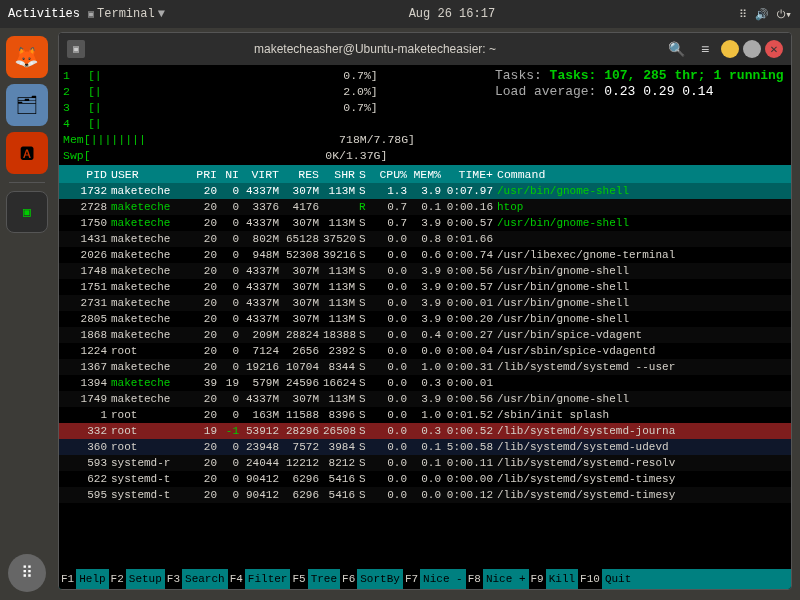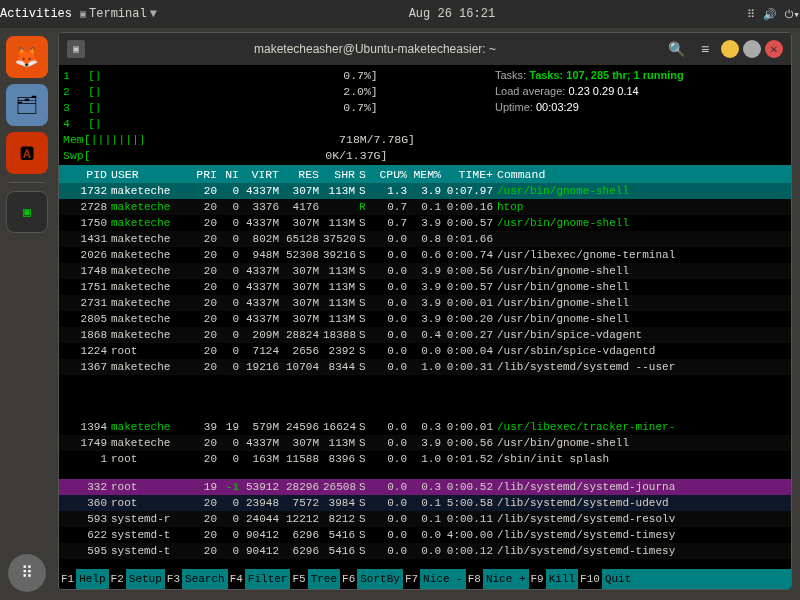--- a/index.html
+++ b/index.html
@@ -11,21 +11,21 @@
       overflow: hidden;
     }
 
     
     .top-bar {
       height: 28px;
       background: #2c2c2c;
       display: flex;
       align-items: center;
       justify-content: space-between;
-      padding: 0 0;
+      padding: 0 8px;
       color: #d4d0c8;
       font-size: 12px;
     }
     .top-bar-left { display: flex; align-items: center; gap: 8px; }
     .top-bar-center { font-size: 12px; }
     .top-bar-right { display: flex; align-items: center; gap: 8px; font-size: 11px; }
 
     
     .taskbar {
       position: absolute;
@@ -141,22 +141,22 @@
       display: flex;
       padding: 2px 4px;
       gap: 0;
     }
     .stats-left {
       flex: 1;
       font-family: 'Courier New', monospace;
     }
     .stats-right {
       width: 300px;
-      font-family: Liberation Sans, sans-serif;
-      font-size: 11px;
+      font-family: Liberation Mono, monospace;
+      font-size: 13px;
     }
     .stat-row {
       display: flex;
       align-items: center;
       height: 16px;
       white-space: nowrap;
     }
     .stat-label { color: #00aa00; min-width: 40px; }
 
     
@@ -260,21 +260,21 @@
 
 <div class="top-bar">
   <div class="top-bar-left">
     <span style="color:#fff; cursor:pointer;">Activities</span>
     <span style="display:flex;align-items:center;gap:3px;">
       <span style="color:#aaa; font-size:10px;">▣</span>
       <span style="color:#d4d0c8;">Terminal</span>
       <span style="color:#aaa;">▼</span>
     </span>
   </div>
-  <div class="top-bar-center">Aug 26  16:21</div>
+  <div class="top-bar-center">Aug 26  16:17</div>
   <div class="top-bar-right">
     <span style="cursor:pointer;">⠿</span>
     <span style="cursor:pointer;">🔊</span>
     <span style="cursor:pointer;">⏻▾</span>
   </div>
 </div>
 
 <div class="taskbar">
   <div class="taskbar-icon firefox">🦊</div>
   <div class="taskbar-icon files" style="font-size:18px;">🗂</div>
@@ -340,24 +340,20 @@
         </div>
       </div>
       <div class="stats-right" style="padding-left:8px;">
         <div class="stat-row">
           <span style="color:#aaa;">Tasks:&nbsp;</span>
           <span style="color:#00cc00; font-weight:bold;">Tasks: 107, 285 thr; 1 running</span>
         </div>
         <div class="stat-row">
           <span style="color:#aaa;">Load average:&nbsp;</span>
           <span style="color:#fff;">0.23 0.29 0.14</span>
-        </div>
-        <div class="stat-row">
-          <span style="color:#aaa;">Uptime:&nbsp;</span>
-          <span style="color:#fff;">00:03:29</span>
         </div>
       </div>
     </div>
 
     <div class="process-table">
 
       <div class="table-header">
         <span class="col-pid">PID</span>
         <span class="col-user">USER</span>
         <span class="col-pri">PRI</span>
@@ -533,33 +529,32 @@
     <span class="col-ni" style="color:inherit">0</span>
     <span class="col-virt">19216</span>
     <span class="col-res">10704</span>
     <span class="col-shr">8344</span>
     <span class="col-s" style="color:inherit">S</span>
     <span class="col-cpu">0.0</span>
     <span class="col-mem">1.0</span>
     <span class="col-time">0:00.31</span>
     <span class="col-cmd" style="color:#d4d0c8">/lib/systemd/systemd --user</span>
   </div>
-          <div class="process-row" style="background: rgb(0, 0, 0); margin-top: 44px;">
+          <div class="process-row" style="background: rgb(0, 0, 0);">
     <span class="col-pid" style="color:#d4d0c8">1394</span>
     <span class="col-user" style="color:#00cc00">maketeche</span>
     <span class="col-pri">39</span>
     <span class="col-ni" style="color:inherit">19</span>
     <span class="col-virt">579M</span>
     <span class="col-res">24596</span>
     <span class="col-shr">16624</span>
     <span class="col-s" style="color:inherit">S</span>
     <span class="col-cpu">0.0</span>
     <span class="col-mem">0.3</span>
     <span class="col-time">0:00.01</span>
-    <span class="col-cmd" style="color:#00cc00">/usr/libexec/tracker-miner-</span>
   </div>
           <div class="process-row" style="background: rgb(10, 10, 10);">
     <span class="col-pid" style="color:#d4d0c8">1749</span>
     <span class="col-user" style="color:#d4d0c8">maketeche</span>
     <span class="col-pri">20</span>
     <span class="col-ni" style="color:inherit">0</span>
     <span class="col-virt">4337M</span>
     <span class="col-res">307M</span>
     <span class="col-shr">113M</span>
     <span class="col-s" style="color:inherit">S</span>
@@ -575,21 +570,21 @@
     <span class="col-ni" style="color:inherit">0</span>
     <span class="col-virt">163M</span>
     <span class="col-res">11588</span>
     <span class="col-shr">8396</span>
     <span class="col-s" style="color:inherit">S</span>
     <span class="col-cpu">0.0</span>
     <span class="col-mem">1.0</span>
     <span class="col-time">0:01.52</span>
     <span class="col-cmd" style="color:#d4d0c8">/sbin/init splash</span>
   </div>
-          <div class="process-row" style="background: #701a75; margin-top: 12px;">
+          <div class="process-row" style="background: #7f1d1d;">
     <span class="col-pid" style="color:#d4d0c8">332</span>
     <span class="col-user" style="color:#d4d0c8">root</span>
     <span class="col-pri">19</span>
     <span class="col-ni" style="color:#00cc00">-1</span>
     <span class="col-virt">53912</span>
     <span class="col-res">28296</span>
     <span class="col-shr">26508</span>
     <span class="col-s" style="color:inherit">S</span>
     <span class="col-cpu">0.0</span>
     <span class="col-mem">0.3</span>
@@ -628,21 +623,21 @@
     <span class="col-pid" style="color:#d4d0c8">622</span>
     <span class="col-user" style="color:#d4d0c8">systemd-t</span>
     <span class="col-pri">20</span>
     <span class="col-ni" style="color:inherit">0</span>
     <span class="col-virt">90412</span>
     <span class="col-res">6296</span>
     <span class="col-shr">5416</span>
     <span class="col-s" style="color:inherit">S</span>
     <span class="col-cpu">0.0</span>
     <span class="col-mem">0.0</span>
-    <span class="col-time">4:00.00</span>
+    <span class="col-time">0:00.00</span>
     <span class="col-cmd" style="color:#d4d0c8">/lib/systemd/systemd-timesy</span>
   </div>
           <div class="process-row" style="background: rgb(10, 10, 10);">
     <span class="col-pid" style="color:#d4d0c8">595</span>
     <span class="col-user" style="color:#d4d0c8">systemd-t</span>
     <span class="col-pri">20</span>
     <span class="col-ni" style="color:inherit">0</span>
     <span class="col-virt">90412</span>
     <span class="col-res">6296</span>
     <span class="col-shr">5416</span>

